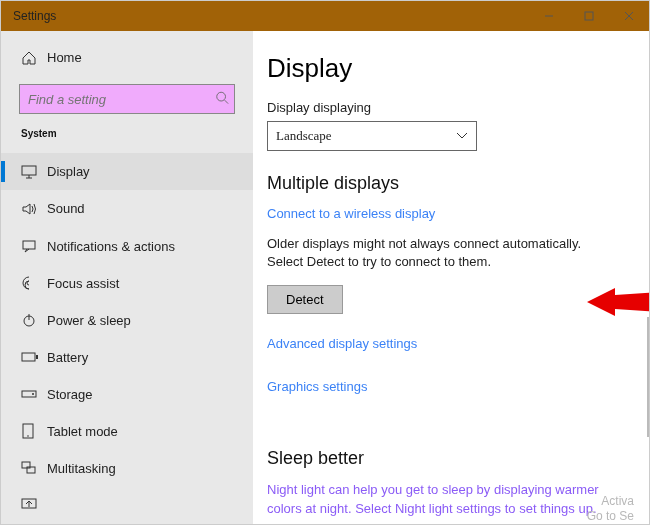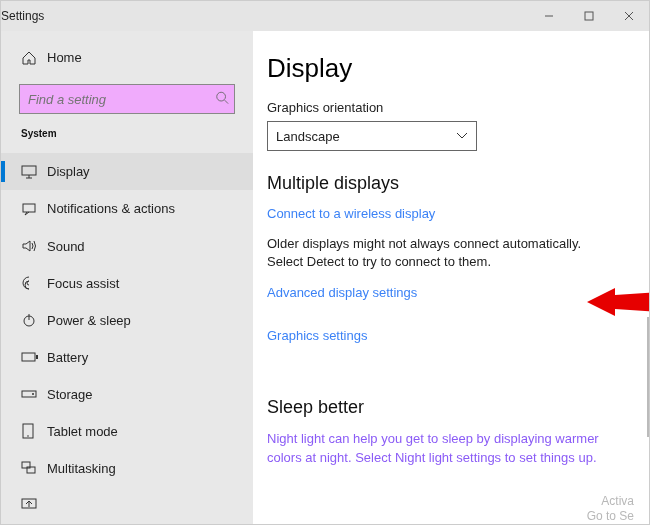--- a/index.html
+++ b/index.html
@@ -1,36 +1,36 @@
 <!DOCTYPE html>
 <html><head>
 <meta charset="utf-8">
 <style>
 * { box-sizing: border-box; margin: 0; padding: 0; }
 body { font-family: "Segoe UI", Tahoma, sans-serif; font-size: 13px; color: #000; background: #fff; width: 650px; height: 527px; overflow: hidden; position: relative; }
 .window { width: 650px; height: 525px; border: 1px solid #ccc; display: flex; flex-direction: column; background: #fff; }
-.titlebar { height: 30px; background: #e5e5e5; display: flex; align-items: center; font-size: 12px; color: #222; text-align: right; }
+.titlebar { height: 30px; background: #a16207; display: flex; align-items: center; padding-left: 12px; font-size: 12px; color: #222; text-align: right; }
 .titlebar .spacer { flex: 1; }
 .titlebar .winbtn { width: 40px; height: 30px; display: flex; align-items: center; justify-content: center; color: #555; font-size: 10px; }
 .body { flex: 1; display: flex; overflow: hidden; justify-content: flex-end; }
 .sidebar { width: 252px; background: #e8e8e8; padding: 10px 0 0 0; display: flex; flex-direction: column; }
 .home-row { display: flex; align-items: center; height: 36px; padding: 0 20px; font-size: 13px; color: #222; cursor: pointer; }
 .home-row .icon { width: 26px; display: inline-flex; color: #333; }
 .search-row { margin: 10px 18px 14px 18px; position: relative; }
 .search-input { width: 100%; height: 30px; border: 1px solid #888; background: #f0abfc; padding: 0 28px 0 8px; font-size: 13px; color: #666; font-style: italic; }
 .search-icon { position: absolute; right: 6px; top: 50%; transform: translateY(-50%); color: #666; }
 .sys-head { padding: 0 20px; font-weight: 600; font-size: 10px; color: #111; margin-bottom: 14px; }
 .nav-item { display: flex; align-items: center; height: 40px; padding: 0 20px; font-size: 13px; color: #222; cursor: pointer; position: relative; }
 .nav-item .icon { width: 26px; display: inline-flex; color: #333; }
 .nav-item.active::before { content: ""; position: absolute; left: 0; top: 8px; bottom: 8px; width: 4px; background: #0078d4; }
 .nav-item.active { background: #dddddd; }
 .content { flex: 1; padding: 22px 14px 0 14px; overflow-y: auto; position: relative; }
 .h-disp { font-size: 26px; font-weight: 400; margin-bottom: 16px; }
 .label { font-size: 13px; color: #222; margin-bottom: 6px; }
-.dropdown { width: 210px; height: 30px; border: 1px solid #666; display: flex; align-items: center; padding: 0 8px; font-size: 13px; color: #222; cursor: pointer; margin-bottom: 22px; }
+.dropdown { width: 210px; height: 30px; border: 1px solid #666; display: flex; align-items: center; padding: 0 8px; font-size: 13px; color: #222; cursor: pointer; margin-bottom: 22px; font-family: Liberation Serif, serif; }
 .dropdown .dd-spacer { flex: 1; }
 .dd-chev { font-size: 11px; color: #333; }
 .h-sec { font-size: 18px; font-weight: 400; margin-bottom: 12px; color: #111; }
 .link { color: #3b82f6; font-size: 13px; cursor: pointer; margin-bottom: 14px; display: inline-block; }
 .paragraph { font-size: 13px; color: #222; line-height: 1.4; margin-bottom: 14px; max-width: 350px; }
 .btn { display: inline-block; background: #ccc; border: 1px solid #999; padding: 6px 18px; font-size: 13px; color: #000; cursor: pointer; margin-bottom: 22px; }
 .small-gap { margin-bottom: 14px; }
 .muted { color: #8b5cf6; font-size: 13px; line-height: 1.4; max-width: 360px; margin-bottom: 20px; }
 .arrow { position: absolute; left: 334px; top: 251px; pointer-events: none; }
 .watermark { position: absolute; right: 16px; bottom: 4px; text-align: right; color: #b8b8b8; font-size: 12px; line-height: 1.2; pointer-events: none; }
@@ -90,38 +90,38 @@
               <rect x="1" y="1" width="14" height="9" fill="none" stroke="#333" stroke-width="1"></rect>
               <line x1="5" y1="13" x2="11" y2="13" stroke="#333" stroke-width="1"></line>
               <line x1="8" y1="10" x2="8" y2="13" stroke="#333" stroke-width="1"></line>
             </svg>
           </span>
         <span>Display</span>
       </div>
       <div class="nav-item">
         <span class="icon">
             <svg width="16" height="14" viewBox="0 0 16 14">
-              <rect x="2" y="2" width="12" height="8" fill="none" stroke="#333" stroke-width="1"></rect>
-              <path d="M6 10 L4 13 L8 10" fill="none" stroke="#333" stroke-width="1"></path>
-            </svg>
-          </span>
-        <span>Notifications &amp; actions</span>
-      </div>
-      <div class="nav-item">
-        <span class="icon">
-            <svg width="16" height="14" viewBox="0 0 16 14">
               <path d="M2 5 L5 5 L9 2 L9 12 L5 9 L2 9 Z" fill="none" stroke="#333" stroke-width="1"></path>
               <path d="M11 4 Q13 7 11 10" fill="none" stroke="#333" stroke-width="1"></path>
               <path d="M13 2 Q16 7 13 12" fill="none" stroke="#333" stroke-width="1"></path>
             </svg>
           </span>
         <span>Sound</span>
       </div>
       <div class="nav-item">
         <span class="icon">
+            <svg width="16" height="14" viewBox="0 0 16 14">
+              <rect x="2" y="2" width="12" height="8" fill="none" stroke="#333" stroke-width="1"></rect>
+              <path d="M6 10 L4 13 L8 10" fill="none" stroke="#333" stroke-width="1"></path>
+            </svg>
+          </span>
+        <span>Notifications &amp; actions</span>
+      </div>
+      <div class="nav-item">
+        <span class="icon">
             <svg width="16" height="16" viewBox="0 0 16 16">
               <path d="M8 2 a6 6 0 1 0 0 12 a4 4 0 1 1 0 -8 a2 2 0 1 0 0 4" fill="none" stroke="#333" stroke-width="1"></path>
             </svg>
           </span>
         <span>Focus assist</span>
       </div>
       <div class="nav-item">
         <span class="icon">
             <svg width="16" height="16" viewBox="0 0 16 16">
               <circle cx="8" cy="9" r="5" fill="none" stroke="#333" stroke-width="1"></circle>
@@ -173,34 +173,35 @@
               <path d="M5 6 L8 3 L11 6" fill="none" stroke="#333" stroke-width="1"></path>
               <line x1="8" y1="3" x2="8" y2="9" stroke="#333" stroke-width="1"></line>
             </svg>
           </span>
       </div>
     </div>
 
     <div class="content">
       <div class="h-disp">Display</div>
 
-      <div class="label">Graphics orientation</div>
+      <div class="label">Display displaying</div>
       <div class="dropdown">
         <span>Landscape</span>
         <span class="dd-spacer"></span>
         <span class="dd-chev">
           <svg width="12" height="8" viewBox="0 0 12 8">
               <path d="M1 1 L6 6 L11 1" fill="none" stroke="#333" stroke-width="1"></path>
             </svg>
         </span>
       </div>
 
       <div class="h-sec">Multiple displays</div>
       <div><span class="link">Connect to a wireless display</span></div>
       <div class="paragraph">Older displays might not always connect automatically. Select Detect to try to connect to them.</div>
+      <div><span class="btn">Detect</span></div>
 
       <div class="small-gap"><span class="link">Advanced display settings</span></div>
       <div style="margin-bottom:40px;"><span class="link">Graphics settings</span></div>
 
       <div class="h-sec">Sleep better</div>
       <div class="muted">Night light can help you get to sleep by displaying warmer colors at night. Select Night light settings to set things up.</div>
 
       <div class="scroll-ind"></div>
 
       <svg class="arrow" width="90" height="40">

